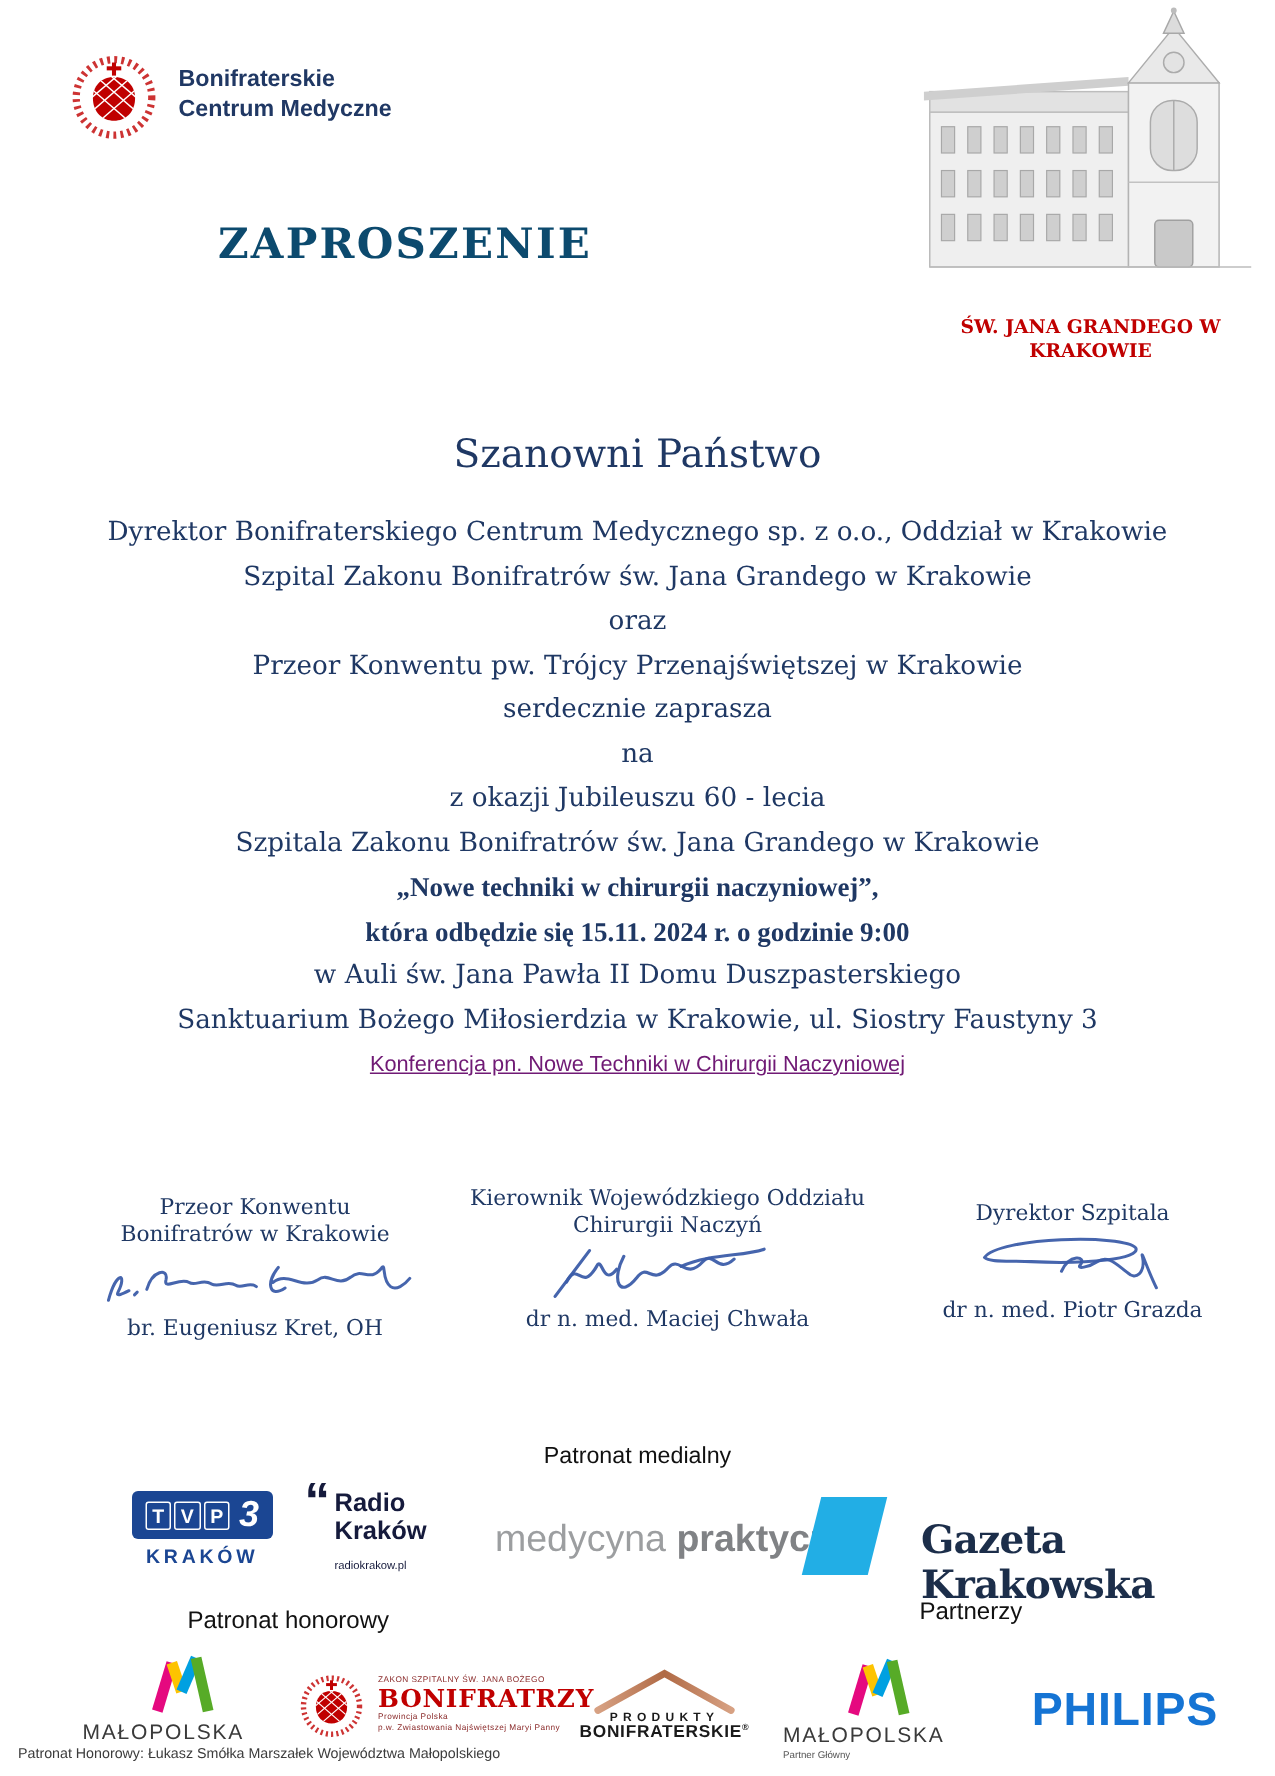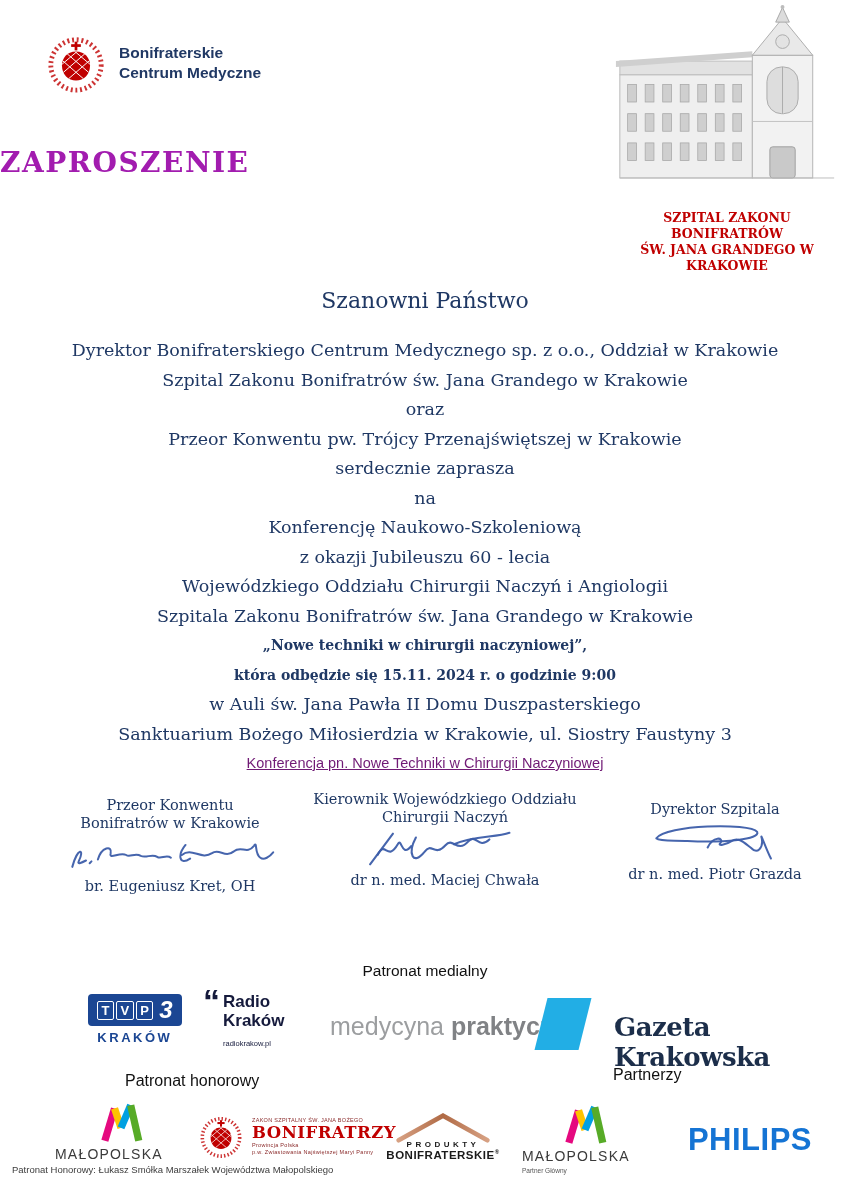--- a/index.html
+++ b/index.html
@@ -6,33 +6,33 @@
   .page{position:relative;width:850px;height:1184px;background:#fff;overflow:hidden;
         font-family:"DejaVu Serif",serif;color:#1f3864;}
 
   
   .org-logo{position:absolute;top:30px;left:45px;display:flex;align-items:center;gap:12px;}
   .org-logo svg{width:62px;height:66px;}
   .org-name{font-family:"Liberation Sans",sans-serif;font-weight:700;font-size:15.5px;
             color:#203864;line-height:20px;}
 
   
-  .main-title{position:absolute;top:146px;left:0;width:540px;text-align:left;
-              color:#a21caf;font-weight:700;font-size:28px;letter-spacing:1.5px;}
+  .main-title{position:absolute;top:146px;left:0;width:540px;text-align:center;
+              color:#0c4a6e;font-weight:700;font-size:28px;letter-spacing:1.5px;}
 
   
   .building{position:absolute;top:4px;right:6px;width:234px;text-align:center;}
   .building svg{width:226px;height:196px;}
   .building-caption{margin-top:6px;color:#c00000;font-weight:700;font-size:12.5px;line-height:16px;}
 
   
   .letter{position:absolute;top:288px;left:0;right:0;text-align:center;}
-  .salutation{font-size:22px;margin:0 0 27px 0;}
+  .salutation{font-size:26px;margin:0 0 27px 0;}
   .line{font-size:17.5px;line-height:20px;margin:0 0 9.5px 0;}
-  .line.bold{font-weight:700;font-size:14px;}
+  .line.bold{font-weight:700;font-size:18px;font-family:Liberation Serif, serif;}
   .conference-link{display:inline-block;margin-top:2px;font-family:"Liberation Sans",sans-serif;
                    font-size:14.5px;color:#701a75;text-decoration:underline;cursor:pointer;}
 
   
   .sig-col{position:absolute;text-align:center;font-size:14.5px;line-height:18px;}
   .sig-left{top:796px;left:55px;width:230px;}
   .sig-center{top:790px;left:300px;width:290px;}
   .sig-right{top:800px;left:590px;width:250px;}
   .sig-col svg{display:block;margin:2px auto 0;}
   .sig-col path{fill:none;stroke:#3c5da9;stroke-width:2.2;stroke-linecap:round;stroke-linejoin:round;opacity:.95;}
@@ -162,36 +162,33 @@
       <polygon points="166,18 173,3 180,18" fill="#dcdcdc" stroke="#a8a8a8"></polygon>
       <circle cx="173" cy="2.5" r="2" fill="#bcbcbc"></circle>
       <circle cx="173" cy="38" r="7" fill="#e3e3e3" stroke="#ababab"></circle>
       <rect x="157" y="64" width="32" height="48" rx="15" fill="#dddddd" stroke="#ababab"></rect>
       <line x1="173" y1="64" x2="173" y2="112" stroke="#ababab"></line>
       <rect x="160" y="146" width="26" height="32" rx="3" fill="#c9c9c9" stroke="#a0a0a0"></rect>
       <line x1="142" y1="120" x2="204" y2="120" stroke="#c2c2c2"></line>
       <line x1="6" y1="178" x2="226" y2="178" stroke="#bdbdbd"></line>
     </svg>
     <div class="building-caption">
-      <div>SZPITAL ZAKONU BONIFRATRÓW</div>
       <div>ŚW. JANA GRANDEGO W KRAKOWIE</div>
     </div>
   </div>
 
   <div class="letter">
     <div class="salutation">Szanowni Państwo</div>
     <p class="line">Dyrektor Bonifraterskiego Centrum Medycznego sp. z o.o., Oddział w Krakowie</p>
     <p class="line">Szpital Zakonu Bonifratrów św. Jana Grandego w Krakowie</p>
     <p class="line">oraz</p>
     <p class="line">Przeor Konwentu pw. Trójcy Przenajświętszej w Krakowie</p>
     <p class="line">serdecznie zaprasza</p>
     <p class="line">na</p>
-    <p class="line">Konferencję Naukowo-Szkoleniową</p>
     <p class="line">z okazji Jubileuszu 60 - lecia</p>
-    <p class="line">Wojewódzkiego Oddziału Chirurgii Naczyń i Angiologii</p>
     <p class="line">Szpitala Zakonu Bonifratrów św. Jana Grandego w Krakowie</p>
     <p class="line bold">„Nowe techniki w chirurgii naczyniowej”,</p>
     <p class="line bold">która odbędzie się  15.11. 2024 r. o godzinie 9:00</p>
     <p class="line">w Auli św. Jana Pawła II Domu Duszpasterskiego</p>
     <p class="line">Sanktuarium Bożego Miłosierdzia w Krakowie, ul. Siostry Faustyny  3</p>
     <a class="conference-link">Konferencja pn. Nowe Techniki w Chirurgii Naczyniowej</a>
   </div>
 
   <div class="sig-col sig-left">
     <div>Przeor Konwentu</div>

